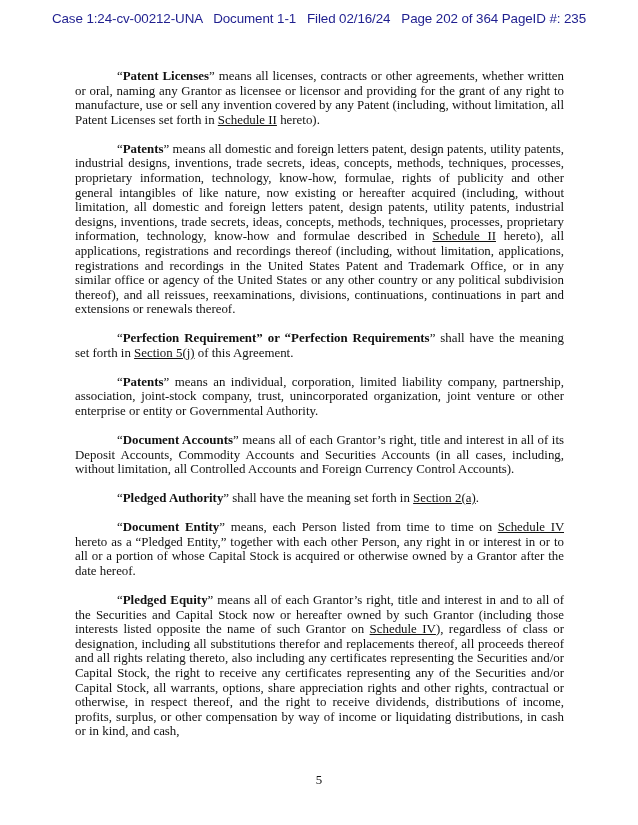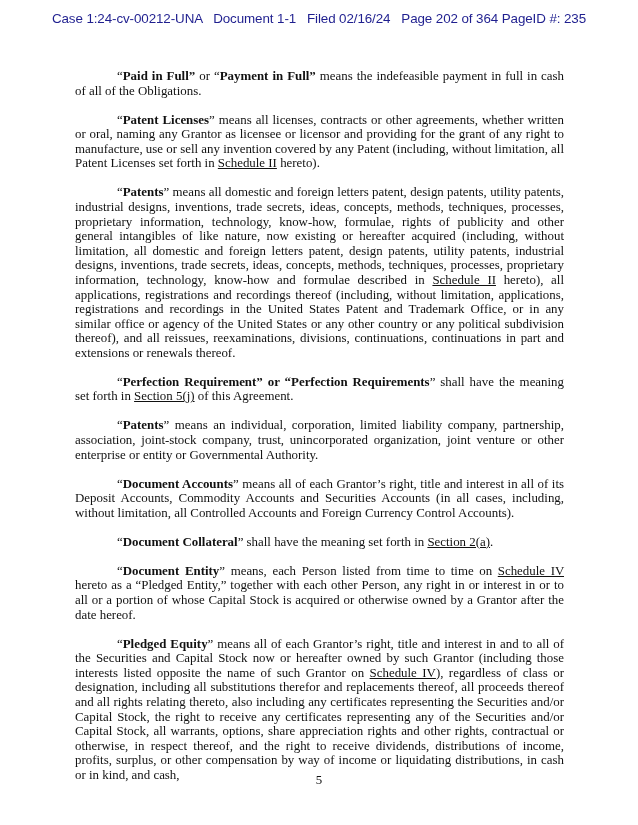--- a/index.html
+++ b/index.html
@@ -21,24 +21,23 @@
     position: absolute; top: 773px; left: 0; width: 638px; text-align: center;
     font-family: "Liberation Serif", serif; font-size: 12.9px; color: #111111;
   }
 </style>
 </head>
 <body>
 
 <div class="header"><span>Case 1:24-cv-00212-UNA</span>   <span>Document 1-1</span>   <span>Filed 02/16/24</span>   <span>Page 202 of 364</span> <span>PageID #: 235</span></div>
 
 <div class="page-body">
-  <p class="para"><span>“</span><b>Paid in Full”</b><span> or “</span><b>Payment in Full”</b><span> means the indefeasible payment in full in cash of all of the Obligations.</span></p>
   <p class="para"><span>“</span><b>Patent Licenses</b><span>” means all licenses, contracts or other agreements, whether written or oral, naming any Grantor as licensee or licensor and providing for the grant of any right to manufacture, use or sell any invention covered by any Patent (including, without limitation, all Patent Licenses set forth in </span><u>Schedule II</u><span> hereto).</span></p>
   <p class="para"><span>“</span><b>Patents</b><span>” means all domestic and foreign letters patent, design patents, utility patents, industrial designs, inventions, trade secrets, ideas, concepts, methods, techniques, processes, proprietary information, technology, know-how, formulae, rights of publicity and other general intangibles of like nature, now existing or hereafter acquired (including, without limitation, all domestic and foreign letters patent, design patents, utility patents, industrial designs, inventions, trade secrets, ideas, concepts, methods, techniques, processes, proprietary information, technology, know-how and formulae described in </span><u>Schedule II</u><span> hereto), all applications, registrations and recordings thereof (including, without limitation, applications, registrations and recordings in the United States Patent and Trademark Office, or in any similar office or agency of the United States or any other country or any political subdivision thereof), and all reissues, reexaminations, divisions, continuations, continuations in part and extensions or renewals thereof.</span></p>
   <p class="para"><span>“</span><b>Perfection Requirement” or “Perfection Requirements</b><span>” shall have the meaning set forth in </span><u>Section 5(j)</u><span> of this Agreement.</span></p>
   <p class="para"><span>“</span><b>Patents</b><span>” means an individual, corporation, limited liability company, partnership, association, joint-stock company, trust, unincorporated organization, joint venture or other enterprise or entity or Governmental Authority.</span></p>
   <p class="para"><span>“</span><b>Document Accounts</b><span>” means all of each Grantor’s right, title and interest in all of its Deposit Accounts, Commodity Accounts and Securities Accounts (in all cases, including, without limitation, all Controlled Accounts and Foreign Currency Control Accounts).</span></p>
-  <p class="para"><span>“</span><b>Document Collateral</b><span>” shall have the meaning set forth in </span><u>Section 2(a)</u><span>.</span></p>
+  <p class="para"><span>“</span><b>Pledged Authority</b><span>” shall have the meaning set forth in </span><u>Section 2(a)</u><span>.</span></p>
   <p class="para"><span>“</span><b>Document Entity</b><span>” means, each Person listed from time to time on </span><u>Schedule IV</u><span> hereto as a “Pledged Entity,” together with each other Person, any right in or interest in or to all or a portion of whose Capital Stock is acquired or otherwise owned by a Grantor after the date hereof.</span></p>
   <p class="para"><span>“</span><b>Pledged Equity</b><span>” means all of each Grantor’s right, title and interest in and to all of the Securities and Capital Stock now or hereafter owned by such Grantor (including those interests listed opposite the name of such Grantor on </span><u>Schedule IV</u><span>), regardless of class or designation, including all substitutions therefor and replacements thereof, all proceeds thereof and all rights relating thereto, also including any certificates representing the Securities and/or Capital Stock, the right to receive any certificates representing any of the Securities and/or Capital Stock, all warrants, options, share appreciation rights and other rights, contractual or otherwise, in respect thereof, and the right to receive dividends, distributions of income, profits, surplus, or other compensation by way of income or liquidating distributions, in cash or in kind, and cash,</span></p>
 </div>
 
 <div class="page-number">5</div>
 
 </body></html>

